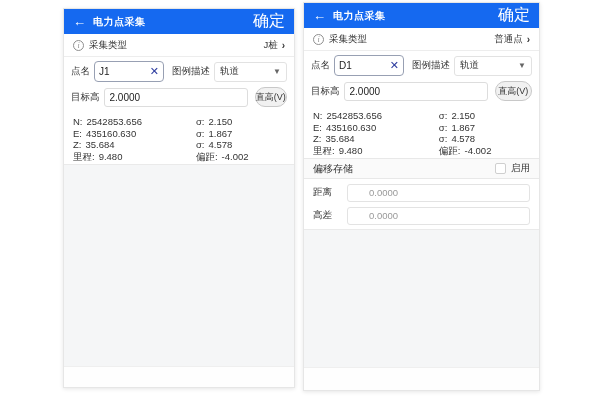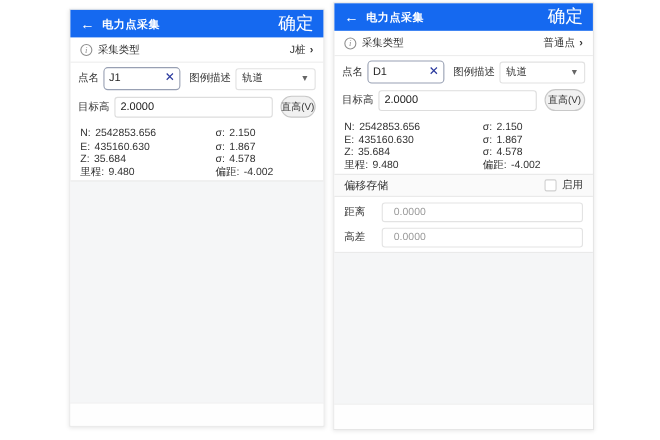--- a/index.html
+++ b/index.html
@@ -60,21 +60,21 @@
     padding:0 9px; background:#fafafa; border-top:1px solid #e8e8e8;
     border-bottom:1px solid #e8e8e8; color:#333; }
   .sect-head .stitle { font-size:10px; flex:1; }
   .checkbox { width:11px; height:11px; border:1px solid #cfcfcf; border-radius:2px;
     background:#fff; margin-right:5px; cursor:pointer; }
   .sect-head .en-lbl { font-size:9.5px; }
 
   .offset-row { flex:0 0 23px; display:flex; align-items:center; padding:0 9px; }
   .offset-row .olbl { font-size:9.5px; color:#333; width:34px; }
   .offset-input { flex:1; height:18px; border:1px solid #e3e3e3; border-radius:3px;
-    font-size:9.5px; color:#9a9a9a; padding:0 10px; outline:none;
+    font-size:9.5px; color:#9a9a9a; padding:0 21px; outline:none;
     font-family:inherit; background:#fff; }
 
   .gray-fill { background:#f5f6f7; border-top:1px solid #eaeaea;
     border-bottom:1px solid #efefef; }
   .panel.left  .gray-fill { flex:0 0 203px; }
   .panel.right .gray-fill { flex:0 0 139px; }
   .white-fill { flex:1; background:#fefefe; }
   .spacer2 { flex:0 0 2px; }
 </style>
 </head>

